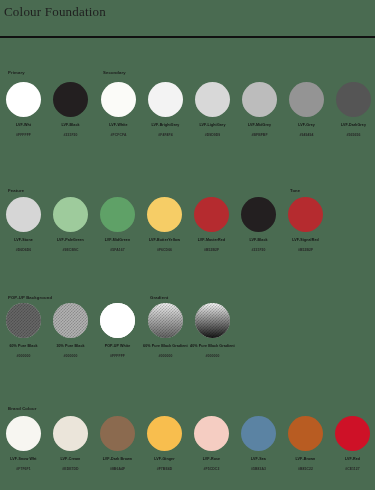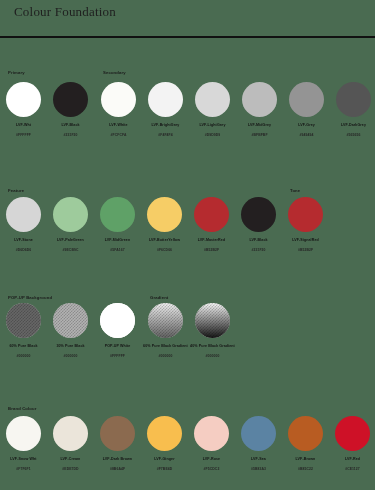--- a/index.html
+++ b/index.html
@@ -11,21 +11,21 @@
   }
   #page {
     position: relative;
     width: 375px; height: 490px;
     background: #4a6b51;
   }
 
   
   .page-title {
     position: absolute;
-    left: 14px; top: 4px;
+    left: 4px; top: 4px;
     font-family: "Liberation Serif", serif;
     font-size: 13px;
     font-weight: 400;
     color: #1f1f1f;
     letter-spacing: 0.2px;
     white-space: nowrap;
   }
   .title-rule {
     position: absolute;
     left: 0; top: 36px;

